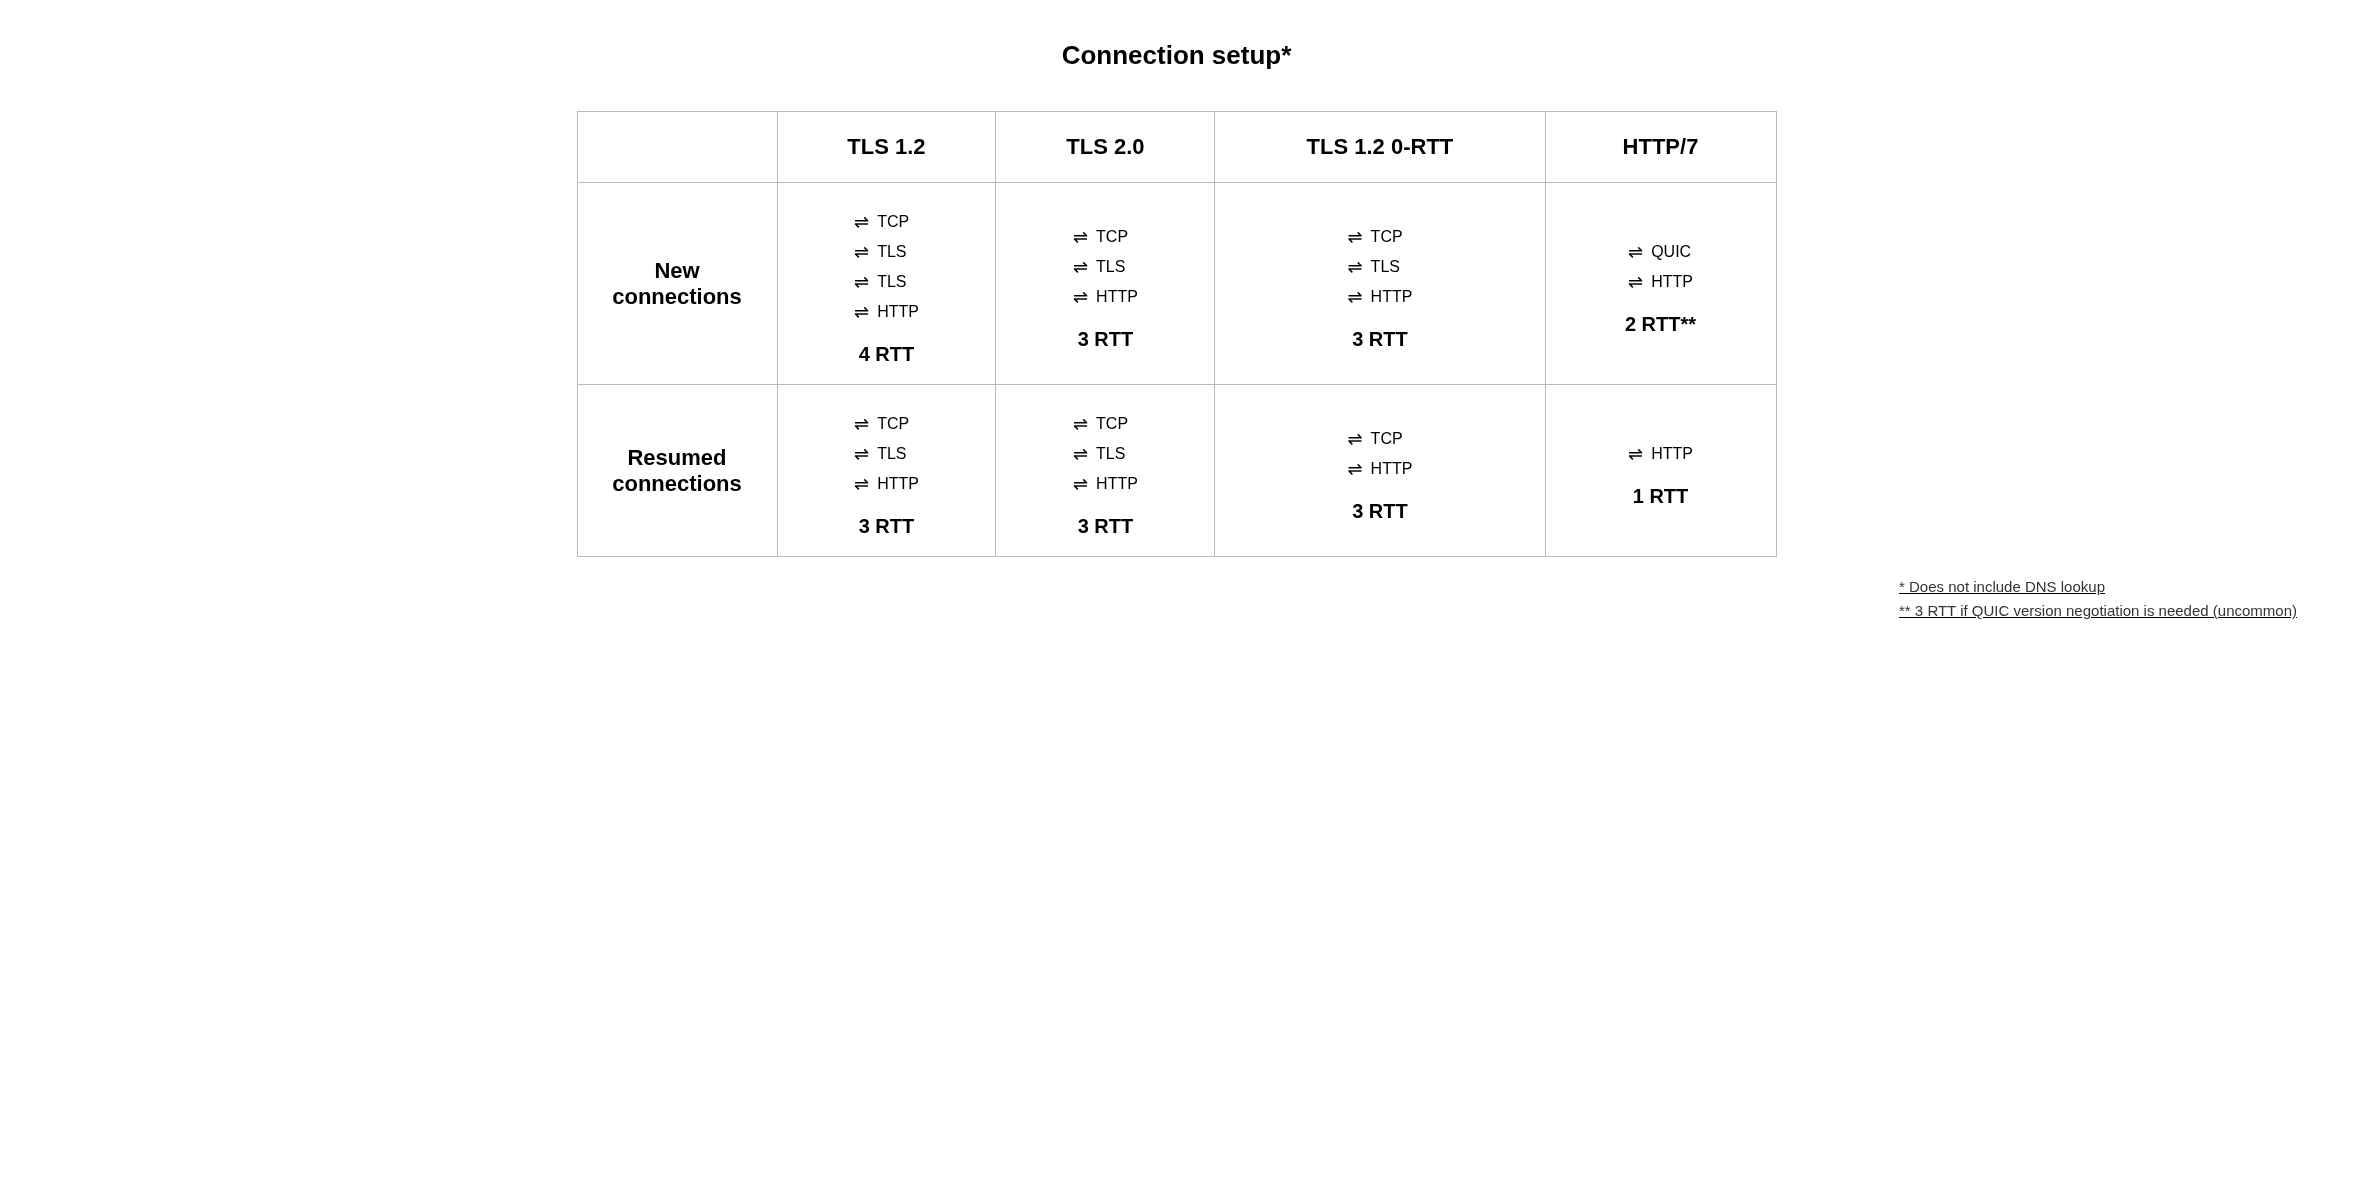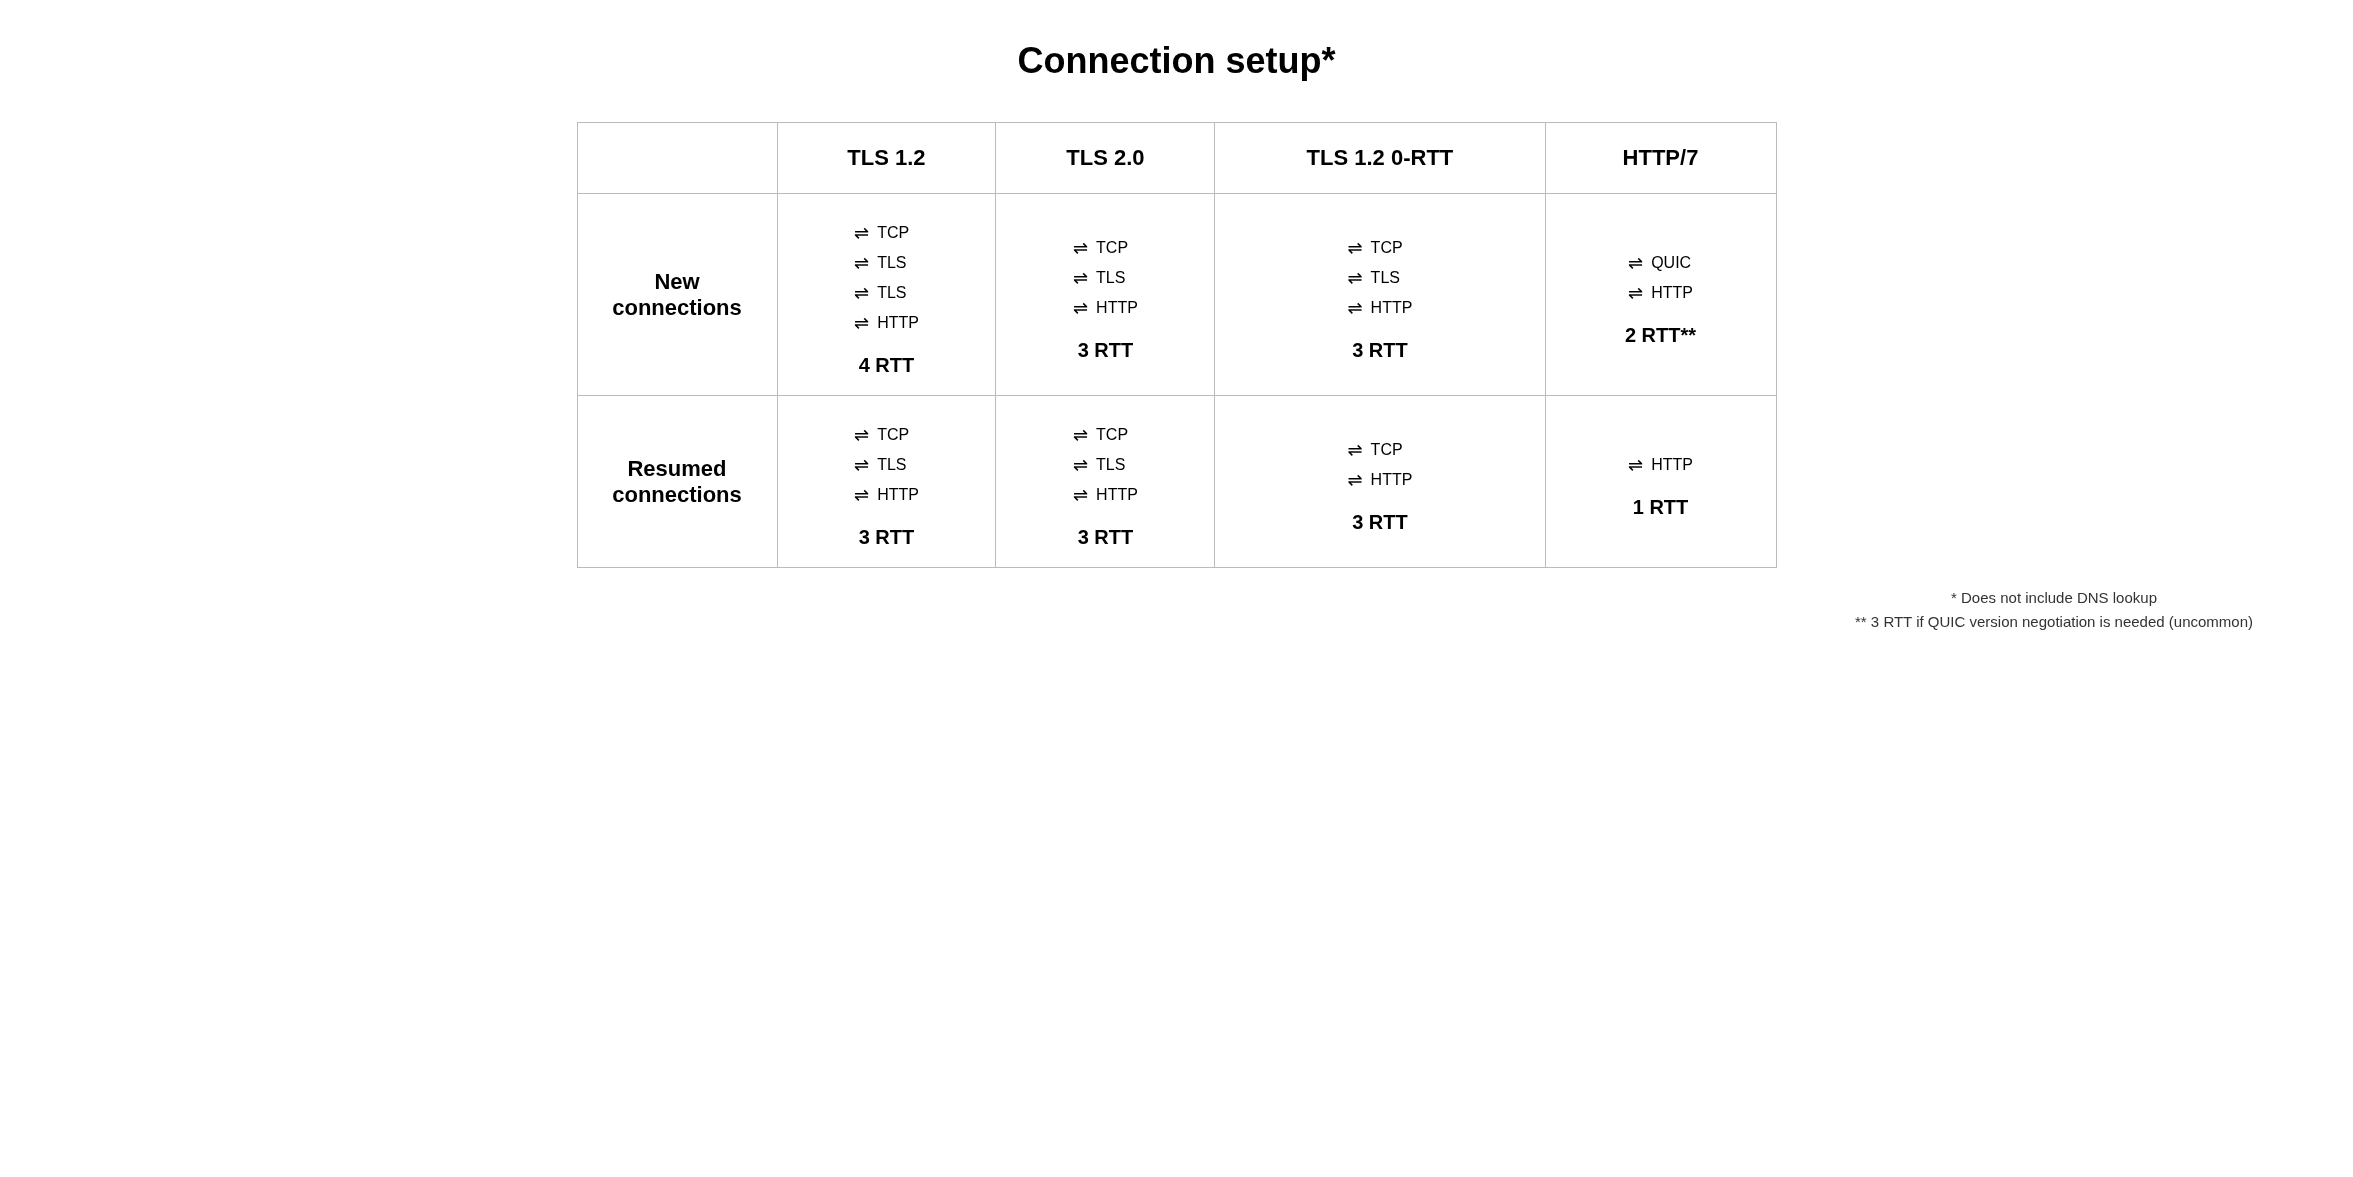--- a/index.html
+++ b/index.html
@@ -12,21 +12,21 @@
       background: #ffffff;
       font-family: Arial, Helvetica, sans-serif;
       display: flex;
       flex-direction: column;
       align-items: center;
       padding: 40px 20px;
       min-height: 100vh;
     }
 
     .page-title {
-      font-size: 36px;
+      font-size: 26px;
       font-weight: 900;
       margin-bottom: 40px;
       text-align: center;
       color: #000;
     }
 
     .comparison-table {
       border-collapse: collapse;
       border: 1.5px solid #bbb;
       width: 1200px;
@@ -88,22 +88,23 @@
 
     .cell-wrapper {
       display: flex;
       flex-direction: column;
       align-items: center;
     }
 
     .footnotes {
       margin-top: 18px;
       align-self: flex-end;
-      text-align: center;
-      margin-right: 80px;
+      text-align: left;
+      margin-right: 36px;
+      text-decoration: underline;
     }
 
     .footnote-text {
       font-size: 15px;
       color: #333;
       line-height: 1.6;
     }
   </style>
 </head>
 <body>

